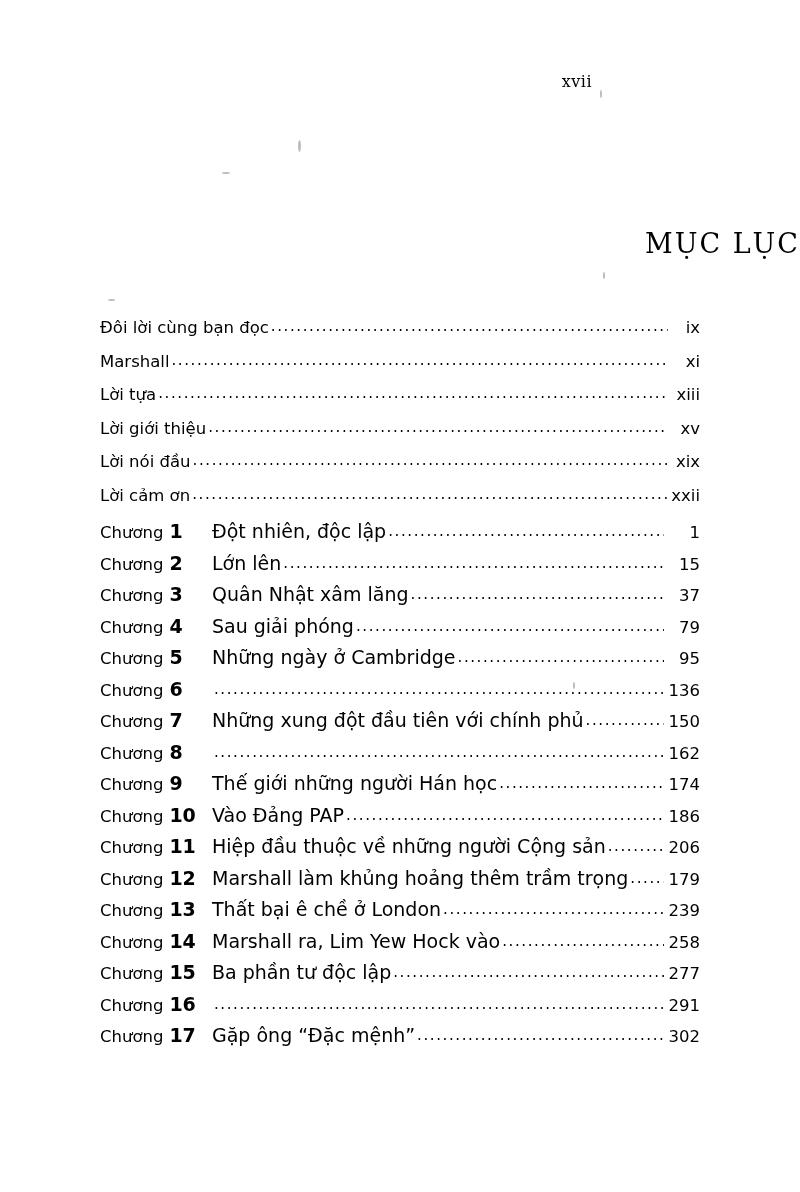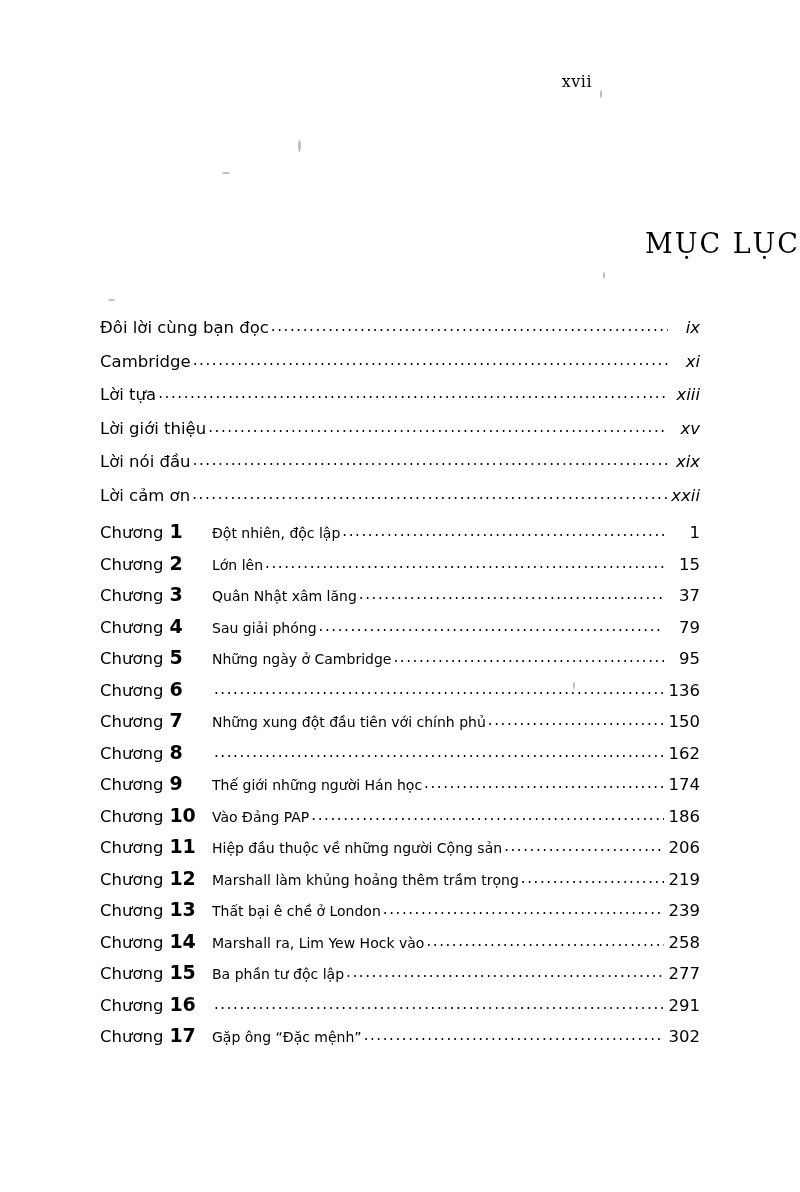--- a/index.html
+++ b/index.html
@@ -74,42 +74,41 @@
     font-size: 16.5px;
   }
   .chap-num {
     font-size: 19px;
     font-weight: bold;
     margin-left: 6px;
     letter-spacing: -0.3px;
   }
   .chap-title {
     flex: 0 0 auto;
-    font-size: 14px;
+    font-size: 19px;
   }
   .dots {
     flex: 1 1 auto;
     overflow: hidden;
     white-space: nowrap;
     margin: 0 2px;
     position: relative;
     top: -2px;
     letter-spacing: 1.6px;
     font-size: 15px;
     color: #000;
   }
   .pg {
     flex: 0 0 auto;
     text-align: right;
     min-width: 34px;
     font-size: 16.5px;
   }
   .front-list .pg {
     min-width: 30px;
-    font-style: italic;
   }
   .speck {
     position: absolute;
     background: #bdbdbd;
     border-radius: 50%;
   }
 </style>
 </head>
 <body>
 
@@ -128,21 +127,21 @@
 
   <div class="toc">
 
     <div class="front-list">
       <div class="toc-row">
         <span class="lbl">Đôi lời cùng bạn đọc</span>
         <span class="dots">................................................................................................................................</span>
         <span class="pg">ix</span>
       </div>
       <div class="toc-row">
-        <span class="lbl">Cambridge</span>
+        <span class="lbl">Marshall</span>
         <span class="dots">................................................................................................................................</span>
         <span class="pg">xi</span>
       </div>
       <div class="toc-row">
         <span class="lbl">Lời tựa</span>
         <span class="dots">................................................................................................................................</span>
         <span class="pg">xiii</span>
       </div>
       <div class="toc-row">
         <span class="lbl">Lời giới thiệu</span>
@@ -259,21 +258,21 @@
         <span class="dots">................................................................................................................................</span>
         <span class="pg">206</span>
       </div>
       <div class="toc-row">
         <span class="chap-label">
           <span class="chap-word">Chương</span>
           <span class="chap-num">12</span>
         </span>
         <span class="chap-title">Marshall làm khủng hoảng thêm trầm trọng</span>
         <span class="dots">................................................................................................................................</span>
-        <span class="pg">219</span>
+        <span class="pg">179</span>
       </div>
       <div class="toc-row">
         <span class="chap-label">
           <span class="chap-word">Chương</span>
           <span class="chap-num">13</span>
         </span>
         <span class="chap-title">Thất bại ê chề ở London</span>
         <span class="dots">................................................................................................................................</span>
         <span class="pg">239</span>
       </div>

